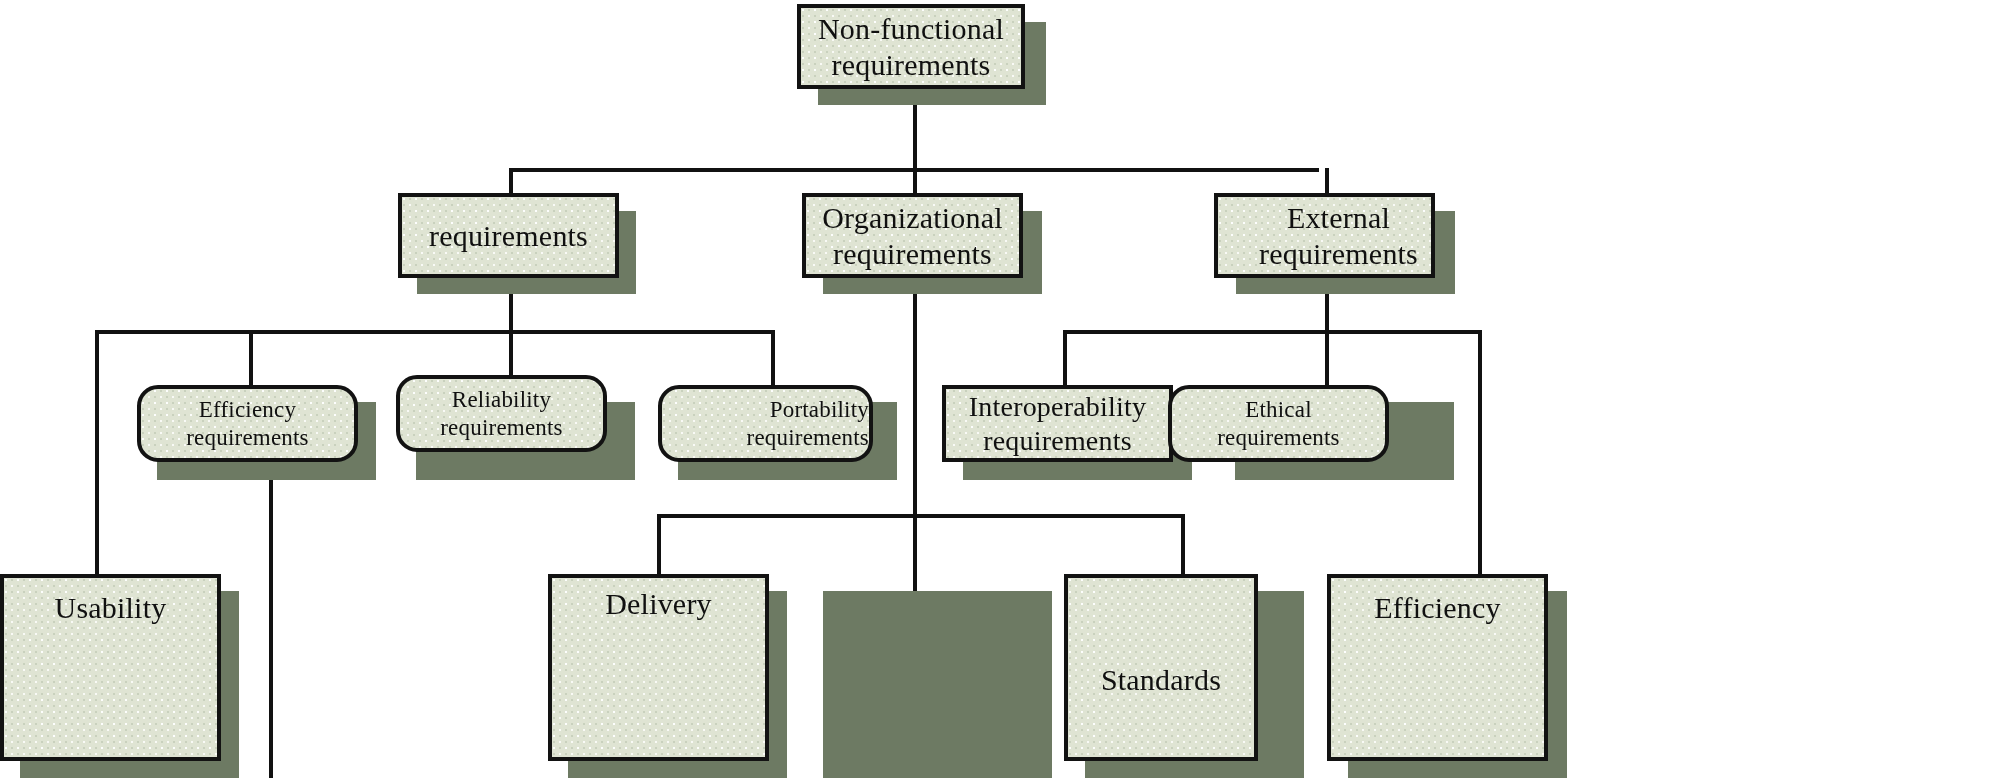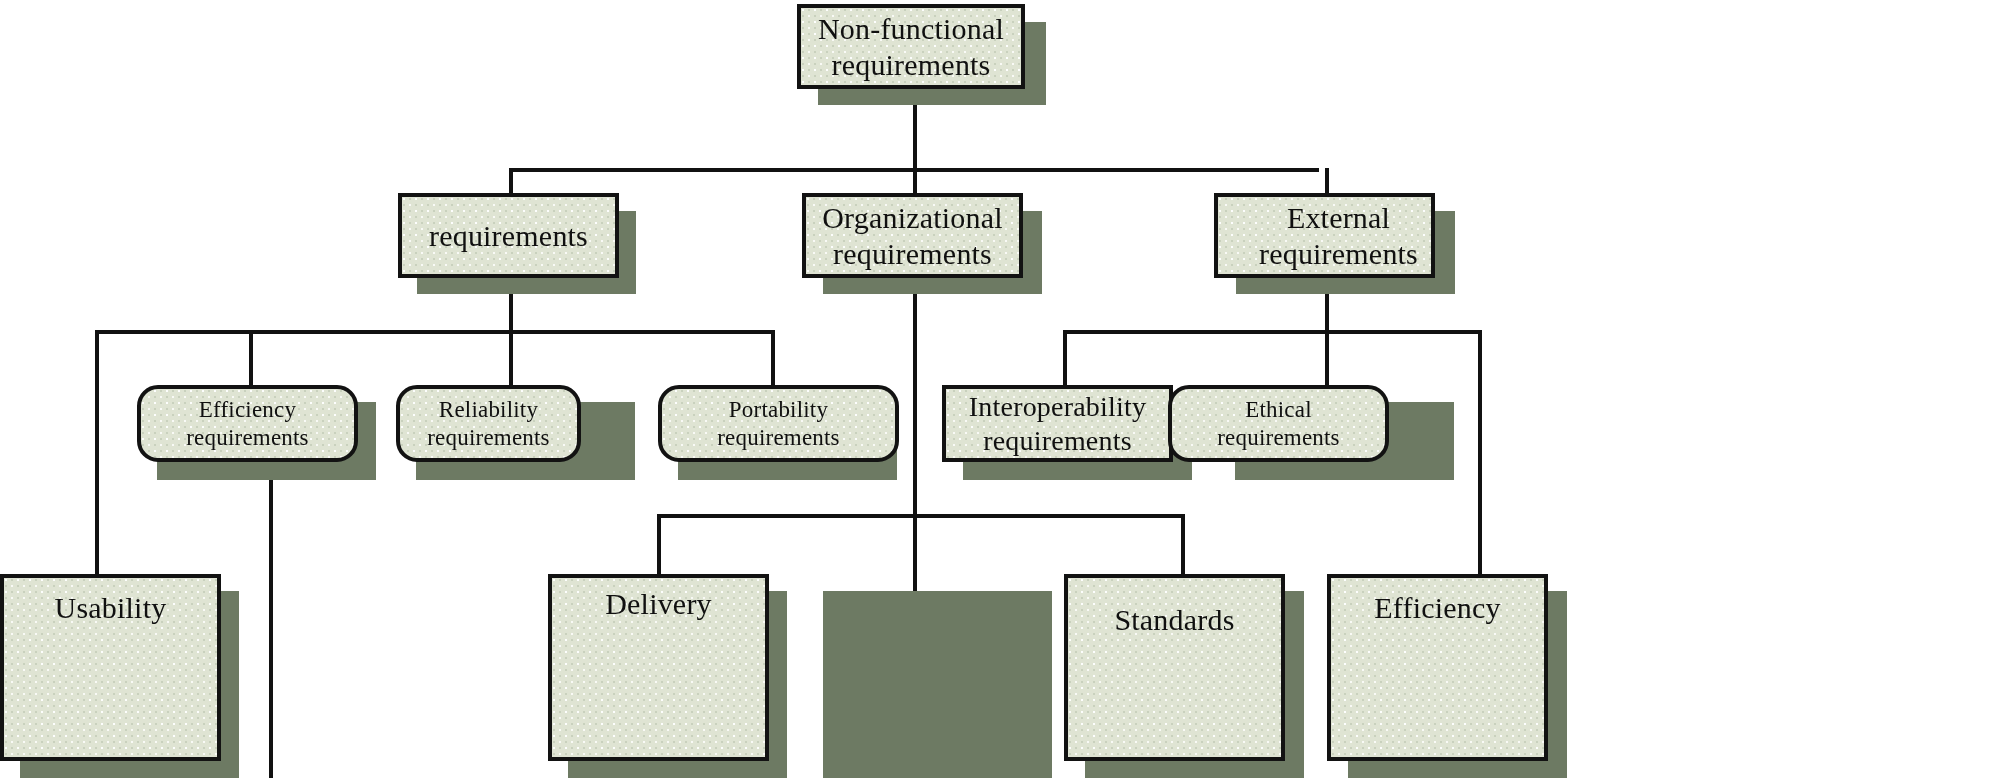--- a/index.html
+++ b/index.html
@@ -127,27 +127,27 @@
     <span class="ln2">requirements</span>
   </div>
 
   <div class="shadow" style="left:157px; top:402px; width:219px; height:78px;"></div>
   <div class="node fs-med" style="left:137px; top:385px; width:221px; height:77px;">
     <span class="ln1">Efficiency</span>
     <span class="ln2">requirements</span>
   </div>
 
   <div class="shadow" style="left:416px; top:402px; width:219px; height:78px;"></div>
-  <div class="node fs-med" style="left:396px; top:385px; width:185px; height:77px;">
+  <div class="node fs-med" style="left:396px; top:375px; width:211px; height:77px;">
     <span class="ln1">Reliability</span>
     <span class="ln2">requirements</span>
   </div>
 
   <div class="shadow" style="left:678px; top:402px; width:219px; height:78px;"></div>
-  <div class="node fs-med" style="left:658px; top:385px; width:241px; height:77px;">
+  <div class="node fs-med" style="left:658px; top:385px; width:215px; height:77px;text-align:right;">
     <span class="ln1">Portability</span>
     <span class="ln2">requirements</span>
   </div>
 
   <div class="shadow" style="left:963px; top:402px; width:229px; height:78px;"></div>
   <div class="node fs-small" style="left:942px; top:385px; width:231px; height:77px;">
     <span class="ln1">Interoperability</span>
     <span class="ln2">requirements</span>
   </div>
 
@@ -163,21 +163,21 @@
   </div>
 
   <div class="shadow" style="left:568px; top:591px; width:219px; height:187px;"></div>
   <div class="node fs-big" style="left:548px; top:574px; width:221px; height:187px; justify-content:flex-start; padding-top:8px;">
     <span class="ln1">Delivery</span>
   </div>
 
   <div class="shadow" style="left:823px; top:591px; width:229px; height:187px;"></div>
 
   <div class="shadow" style="left:1085px; top:591px; width:219px; height:187px;"></div>
-  <div class="node fs-big" style="left:1064px; top:574px; width:221px; height:187px; justify-content:flex-start; padding-top:24px;">
+  <div class="node fs-big" style="left:1064px; top:574px; width:194px; height:187px; justify-content:center; padding-top:24px;">
     <span class="ln1">Standards</span>
   </div>
 
   <div class="shadow" style="left:1348px; top:591px; width:219px; height:187px;"></div>
   <div class="node fs-big" style="left:1327px; top:574px; width:221px; height:187px; justify-content:flex-start; padding-top:12px;">
     <span class="ln1">Efficiency</span>
   </div>
 
 </div>
 

